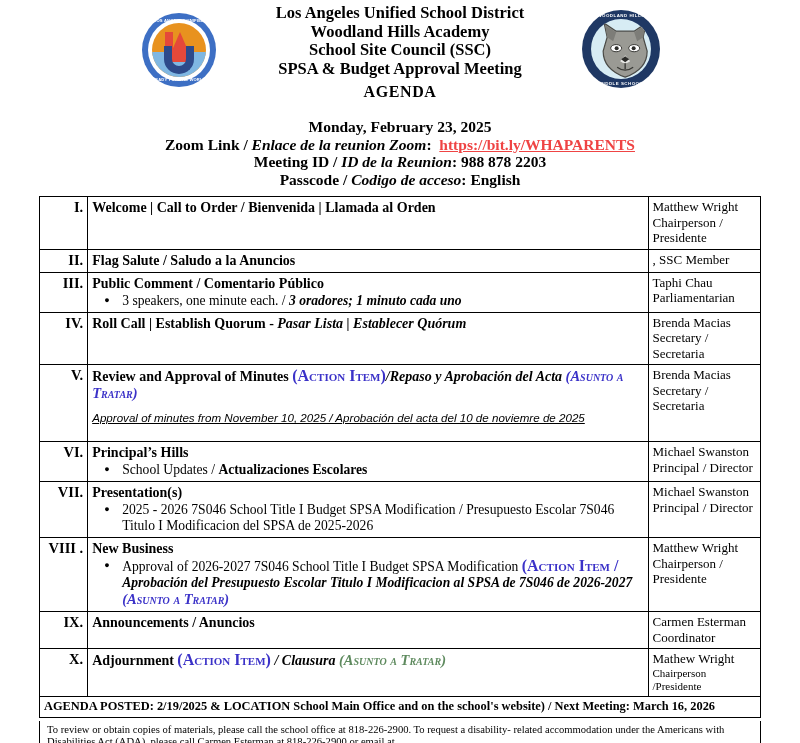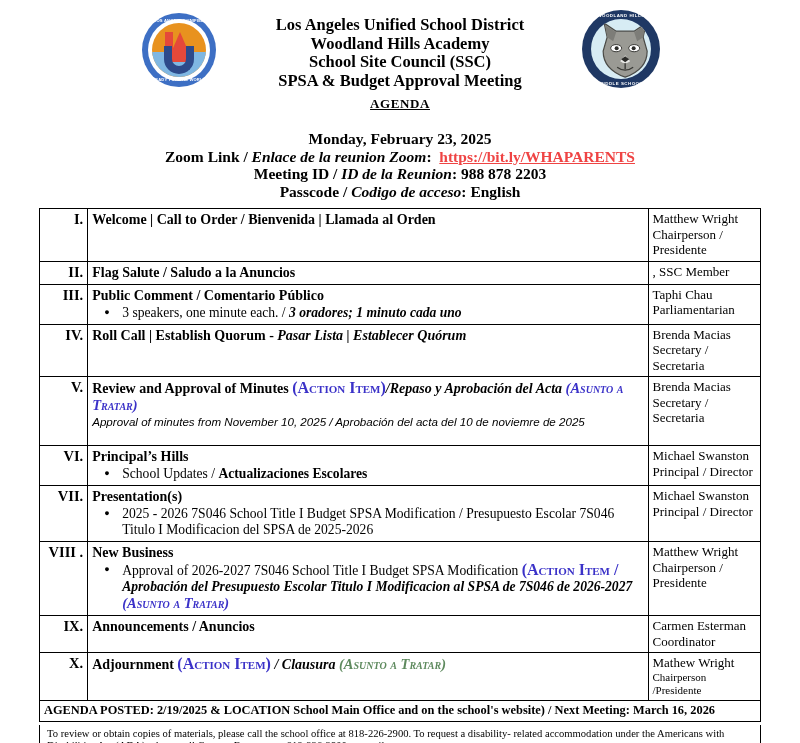--- a/index.html
+++ b/index.html
@@ -19,35 +19,34 @@
     height: 743px;
     position: relative;
     box-sizing: border-box;
     padding: 0;
   }
 
   
   .header {
     position: relative;
     height: 112px;
-    padding-top: 16px;
+    padding-top: 4px;
   }
   .header-titles {
     text-align: center;
     font-weight: bold;
     font-size: 16.5px;
     line-height: 18.5px;
     padding: 0 180px;
   }
   .header-titles .agenda-word {
     display: block;
     margin-top: 5px;
     letter-spacing: 0.6px;
-    font-size: 13px;
-    text-decoration: underline;
+    font-size: 16px;
   }
 
   
   .logo-lausd {
     position: absolute;
     left: 142px;
     top: 13px;
     width: 74px;
     height: 74px;
   }
@@ -248,21 +247,22 @@
     top: -1px;
     font-size: 9px;
   }
   .bullets li .ital { font-style: italic; font-weight: bold; }
   .bullets li .bold { font-weight: bold; }
   .subline {
     font-family: "Liberation Sans", sans-serif;
     font-style: italic;
     font-size: 11.6px;
     line-height: 15px;
-    margin-top: 0px;
+    margin-top: 8px;
+    text-decoration: underline;
   }
   .action {
     color: #3b32c8;
     font-weight: bold;
     font-variant: small-caps;
     font-size: 16px;
   }
   .action-green {
     color: #5e8a5e;
     font-style: italic;

